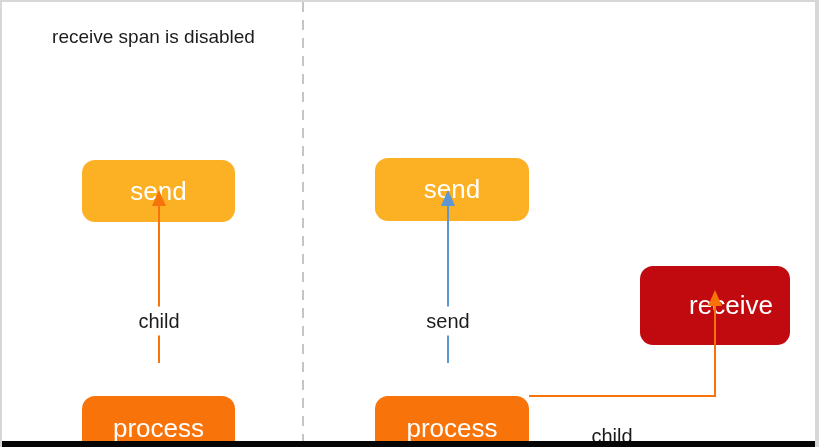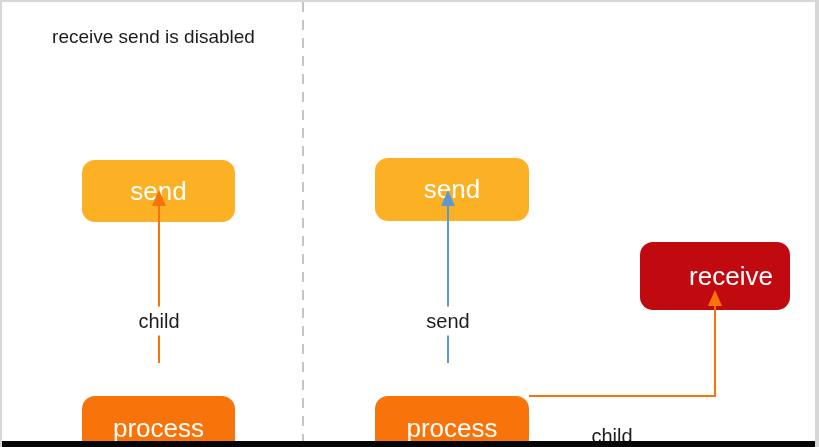--- a/index.html
+++ b/index.html
@@ -35,21 +35,21 @@
     white-space:nowrap;
     margin-top:33px;
   }
   .node.amber{background:var(--amber,#FCB023);}
   .node.orange{background:var(--orange,#F87309);}
   .node.red{background:var(--red,#C00A10);}
   .send-left{left:80px;top:125px;width:153px;height:62px;}
   .process-left{left:80px;top:361px;width:153px;height:64px;}
   .send-right{left:373px;top:123px;width:154px;height:63px;}
   .process-right{left:373px;top:361px;width:154px;height:64px;}
-  .receive-right{left:638px;top:207px;width:150px;height:68px;padding-left:32px;}
+  .receive-right{left:638px;top:231px;width:150px;height:79px;padding-left:32px;}
   .vline{position:absolute;width:2px;}
   .hline{position:absolute;height:2px;}
   .line-orange{background:var(--orange,#F87309);}
   .line-blue{background:var(--blue,#5E97D3);}
   .arrow-up{
     position:absolute;width:0;height:0;
     border-left:7px solid transparent;
     border-right:7px solid transparent;
   }
   .arrow-up.orange{border-bottom:16px solid var(--orange,#F87309);}
@@ -64,21 +64,21 @@
     background:var(--bottom_bar,#050505);
   }
 </style>
 </head>
 <body>
 
 <div class="frame">
 
   <div class="divider"></div>
 
-  <div class="panel-title left">receive send is disabled</div>
+  <div class="panel-title left">receive span is disabled</div>
 
   <div class="node amber send-left">
     <span>send</span>
   </div>
   <div class="node orange process-left">
     <span>process</span>
   </div>
 
   <div class="vline line-orange" style="left:156px;top:200px;height:161px;"></div>
   <div class="arrow-up orange" style="left:150px;top:188px;"></div>

